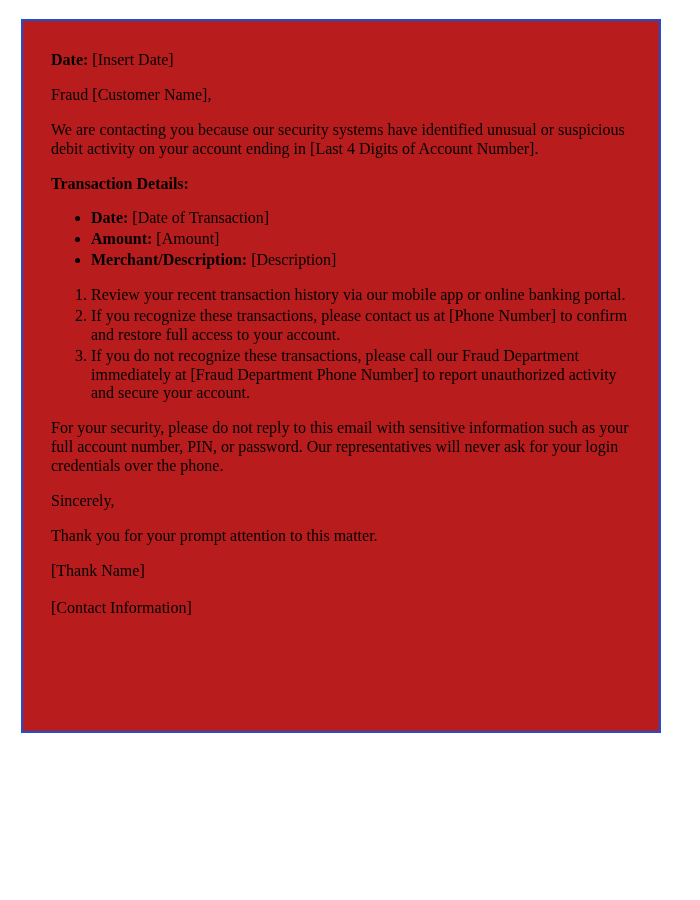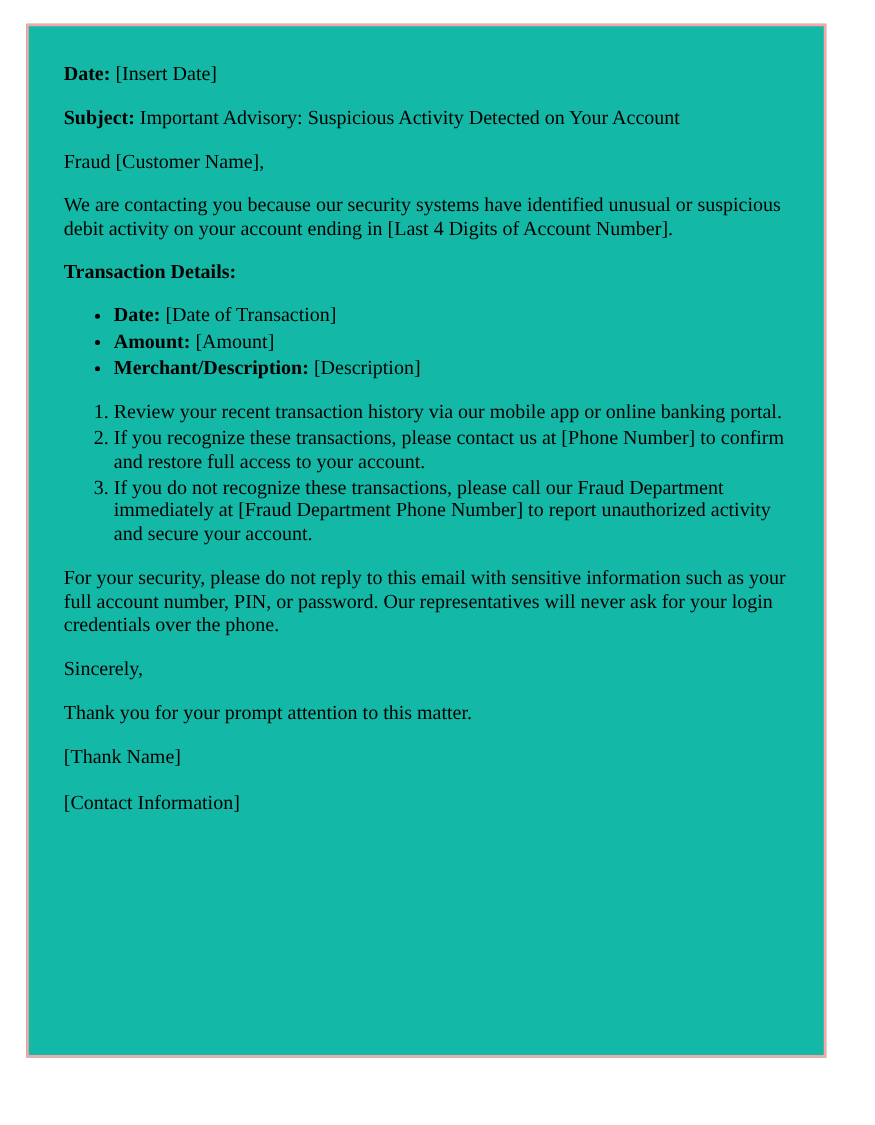--- a/index.html
+++ b/index.html
@@ -13,25 +13,25 @@
     position: relative;
     font-family: "Liberation Serif", "DejaVu Serif", serif;
     font-size: 16px;
     color: #000000;
   }
   .page {
     position: absolute;
     left: 21px;
     top: 19px;
     width: 640px;
-    height: 827px;
+    height: 714px;
     box-sizing: border-box;
-    border: 2px solid #fca5a5;
+    border: 2px solid #1d4ed8;
     padding: 14px 28px 20px 28px;
-    background: #14b8a6;
+    background: #b91c1c;
     overflow: hidden;
   }
   p {
     margin: 16px 0;
     line-height: 1.18;
   }
   ul, ol {
     margin: 16px 0;
     padding-left: 40px;
     line-height: 1.18;
@@ -42,21 +42,20 @@
   strong { font-weight: bold; }
   .sig { line-height: 1.18; }
 </style>
 </head>
 <body>
 
 <div class="page">
 
   <p><strong>Date:</strong> <span>[Insert Date]</span></p>
 
-  <p><strong>Subject:</strong> <span>Important Advisory: Suspicious Activity Detected on Your Account</span></p>
 
   <p>Fraud [Customer Name],</p>
 
   <p>We are contacting you because our security systems have identified unusual or suspicious debit activity on your account ending in [Last 4 Digits of Account Number].</p>
 
   <p><strong>Transaction Details:</strong></p>
 
   <ul>
     <li><strong>Date:</strong> <span>[Date of Transaction]</span></li>
     <li><strong>Amount:</strong> <span>[Amount]</span></li>

